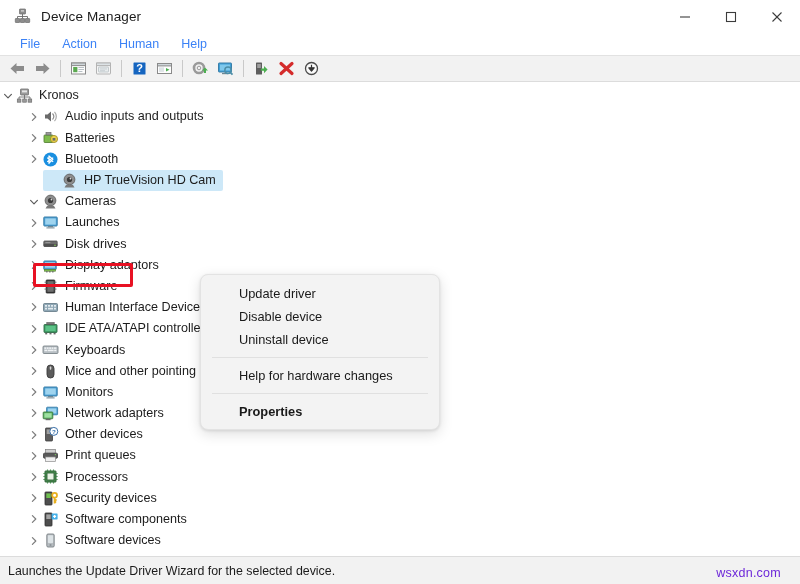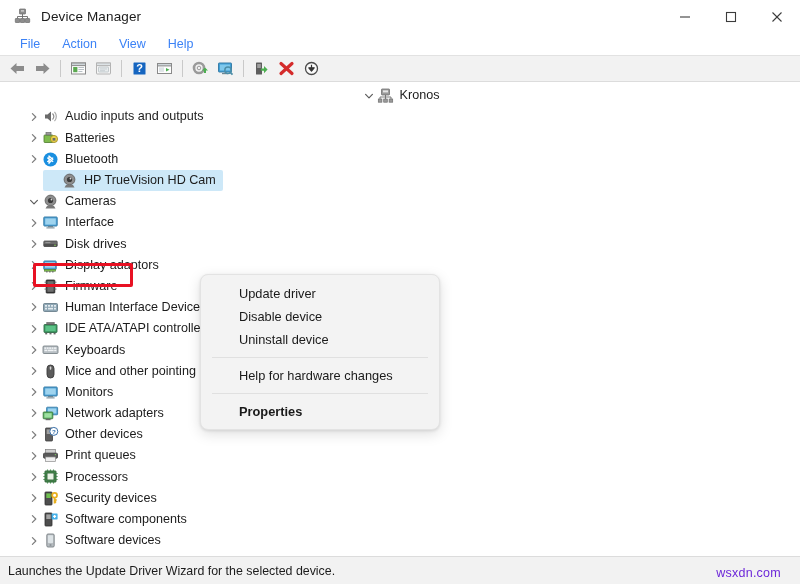--- a/index.html
+++ b/index.html
@@ -147,21 +147,21 @@
   .tree-row .ticon {
     width: 17px;
     height: 17px;
     flex: 0 0 auto;
     margin-right: 6px;
     display: flex;
     align-items: center;
     justify-content: center;
   }
   .tree-row .tlabel { line-height: 1; }
-  .lvl0 { padding-left: 0; justify-content: center; }
+  .lvl0 { padding-left: 0; }
   .lvl1 { padding-left: 26px; }
   .lvl2 { padding-left: 45px; }
 
   .tree-row.selected .sel-bg {
     position: absolute;
     left: 43px;
     top: 0;
     height: 21.2px;
     width: 180px;
     background: #cde8f8;
@@ -273,21 +273,21 @@
           <line x1="1.5" y1="1.5" x2="10.5" y2="10.5" stroke="#3c3c3c" stroke-width="1.1"></line>
           <line x1="10.5" y1="1.5" x2="1.5" y2="10.5" stroke="#3c3c3c" stroke-width="1.1"></line>
         </svg>
       </div>
     </div>
   </div>
 
   <div class="menubar">
     <div class="menu-item">File</div>
     <div class="menu-item">Action</div>
-    <div class="menu-item">View</div>
+    <div class="menu-item">Human</div>
     <div class="menu-item">Help</div>
   </div>
 
   <div class="toolbar">
 
     <div class="tb-btn">
       <svg width="19" height="17" viewBox="0 0 19 17">
         <path d="M8.5 3 L2.5 8.5 L8.5 14 L8.5 11 L16 11 L16 6 L8.5 6 Z" fill="#8c8c8c"></path>
       </svg>
     </div>
@@ -486,21 +486,21 @@
             </svg>
           </span>
           <span class="ticon">
             <svg width="17" height="17" viewBox="0 0 17 17">
               <rect x="1.8" y="3" width="13.4" height="9" rx="0.7" fill="#4a9fd4" stroke="#3b7fa8" stroke-width="1"></rect>
               <rect x="3.2" y="4.4" width="10.6" height="6.2" fill="#9fd4ef"></rect>
               <path d="M6 12 h5 v1.3 h-5 z" fill="#6f8894"></path>
               <rect x="4.3" y="13.3" width="8.4" height="1.3" rx="0.5" fill="#8c9ba3"></rect>
             </svg>
           </span>
-          <span class="tlabel">Interface</span>
+          <span class="tlabel">Launches</span>
         </div>
         <div class="tree-row lvl1">
           <span class="chev">
             <svg width="10" height="10" viewBox="0 0 10 10">
               <path d="M3.4 1.6 L6.8 5 L3.4 8.4" fill="none" stroke="#7d7d7d" stroke-width="1.2" stroke-linecap="round" stroke-linejoin="round"></path>
             </svg>
           </span>
           <span class="ticon">
             <svg width="17" height="17" viewBox="0 0 17 17">
               <rect x="1.8" y="6" width="13.4" height="5.5" rx="0.8" fill="#6d6d6d" stroke="#4c4c4c" stroke-width="0.8"></rect>

